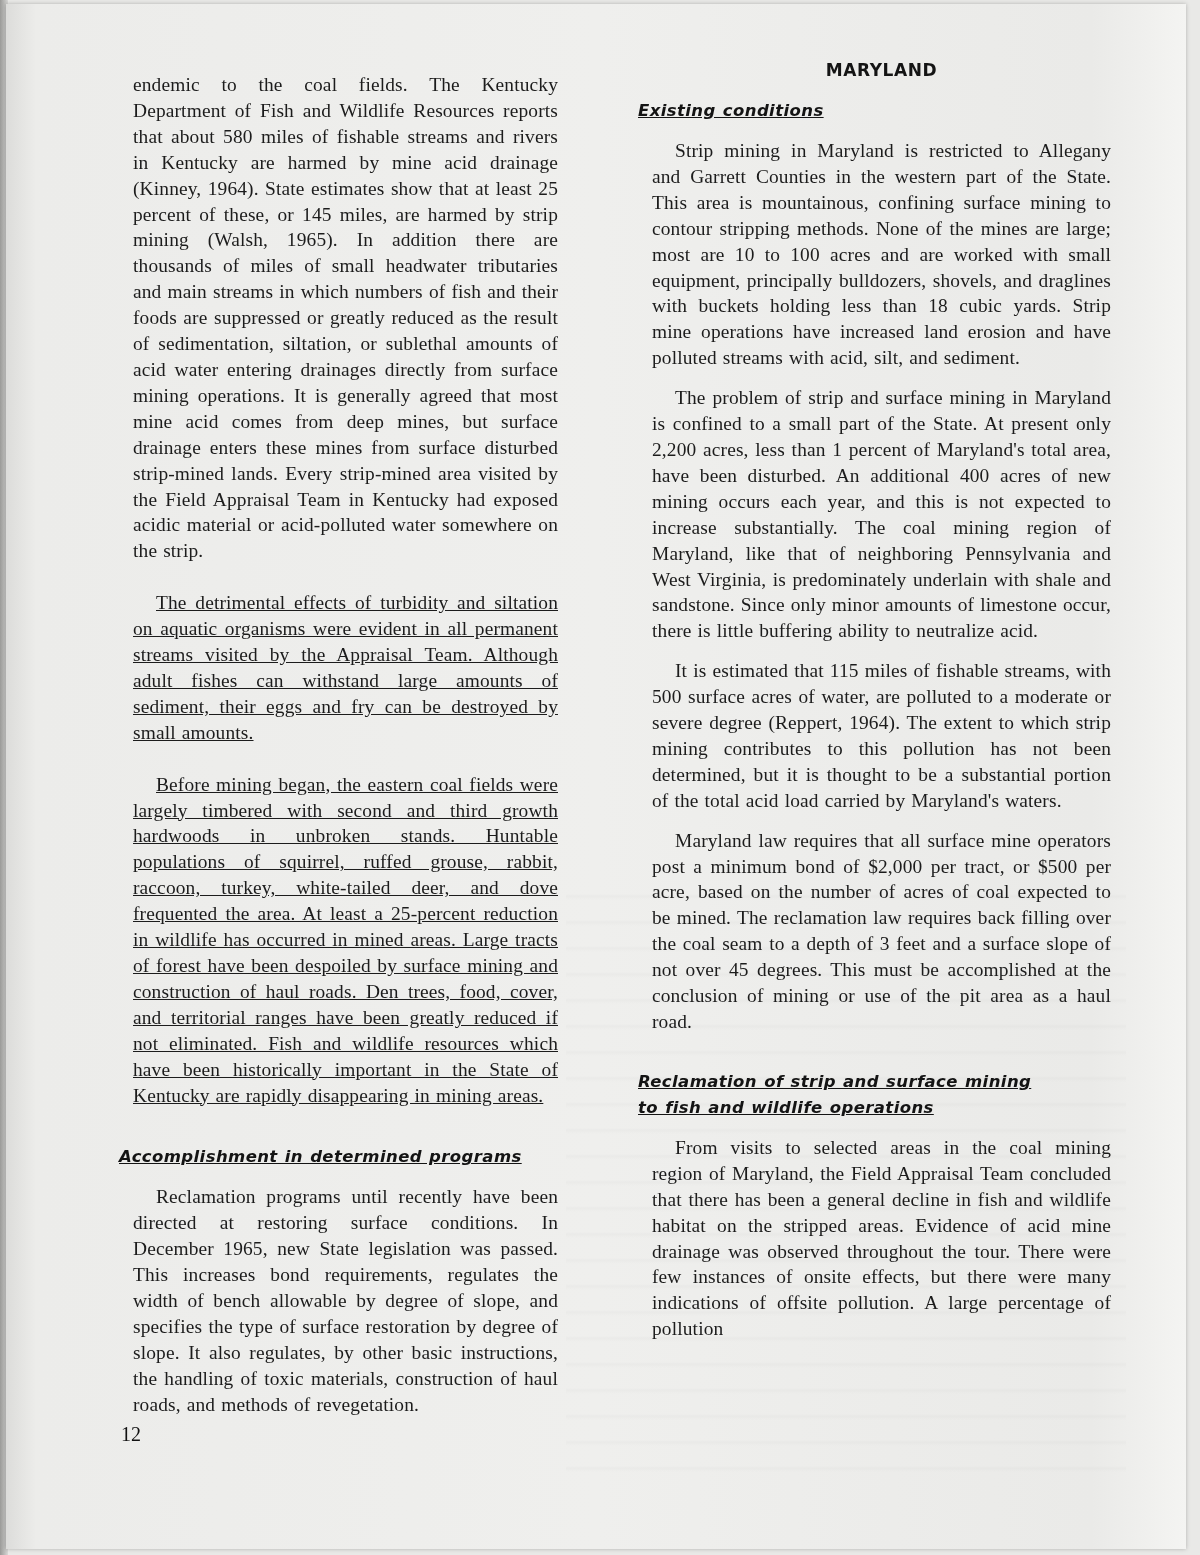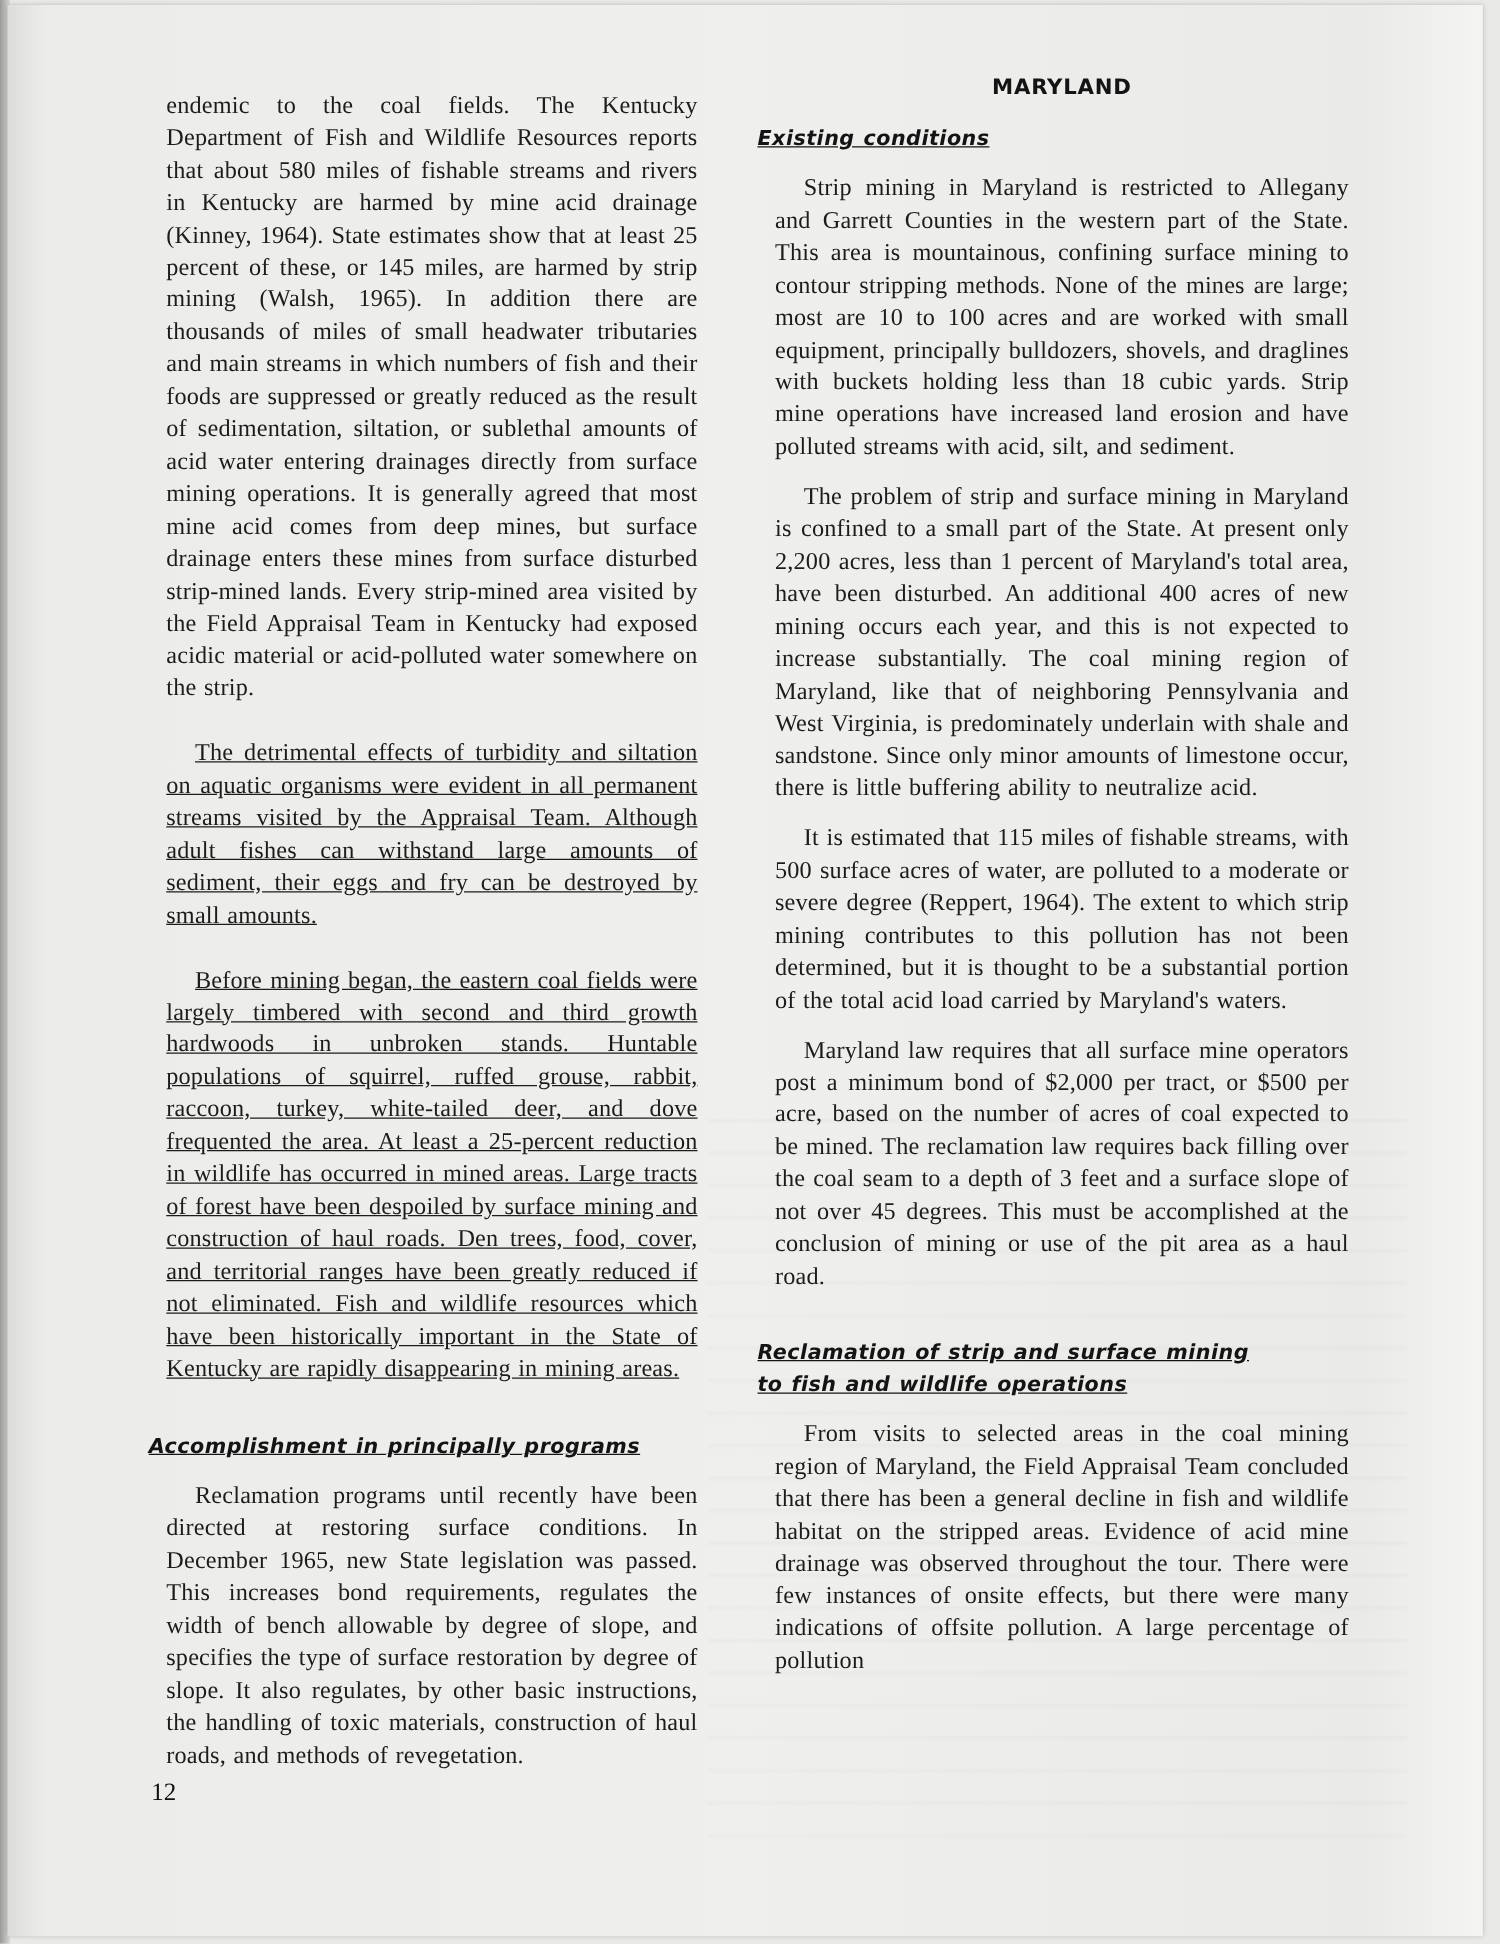--- a/index.html
+++ b/index.html
@@ -39,21 +39,21 @@
       line-height: 25.9px;
       text-align: justify;
       letter-spacing: 0.15px;
       word-spacing: 1px;
     }
     .col-left {
       left: 119px;
       top: 58px;
     }
     .col-right {
-      left: 606px;
+      left: 638px;
       top: 58px;
       width: 487px;
     }
     .col p {
       margin: 14px;
       text-indent: 0;
     }
     .col p.indent {
       text-indent: 23px;
     }
@@ -113,21 +113,21 @@
 <div class="left-edge"></div>
 
 <div class="page">
   <div class="bleed"></div>
 </div>
 
 <div class="col col-left">
   <p>endemic to the coal fields. The Kentucky Department of Fish and Wildlife Resources reports that about 580 miles of fishable streams and rivers in Kentucky are harmed by mine acid drainage (Kinney, 1964). State estimates show that at least 25 percent of these, or 145 miles, are harmed by strip mining (Walsh, 1965). In addition there are thousands of miles of small headwater tributaries and main streams in which numbers of fish and their foods are suppressed or greatly reduced as the result of sedimentation, siltation, or sublethal amounts of acid water entering drainages directly from surface mining operations. It is generally agreed that most mine acid comes from deep mines, but surface drainage enters these mines from surface disturbed strip-mined lands. Every strip-mined area visited by the Field Appraisal Team in Kentucky had exposed acidic material or acid-polluted water somewhere on the strip.</p>
   <p class="indent gap-before">The detrimental effects of turbidity and siltation on aquatic organisms were evident in all permanent streams visited by the Appraisal Team. Although adult fishes can withstand large amounts of sediment, their eggs and fry can be destroyed by small amounts.</p>
   <p class="indent gap-before">Before mining began, the eastern coal fields were largely timbered with second and third growth hardwoods in unbroken stands. Huntable populations of squirrel, ruffed grouse, rabbit, raccoon, turkey, white-tailed deer, and dove frequented the area. At least a 25-percent reduction in wildlife has occurred in mined areas. Large tracts of forest have been despoiled by surface mining and construction of haul roads. Den trees, food, cover, and territorial ranges have been greatly reduced if not eliminated. Fish and wildlife resources which have been historically important in the State of Kentucky are rapidly disappearing in mining areas.</p>
-  <h3 class="subhead spaced">Accomplishment in principally programs</h3>
+  <h3 class="subhead spaced">Accomplishment in determined programs</h3>
   <p class="indent">Reclamation programs until recently have been directed at restoring surface conditions. In December 1965, new State legislation was passed. This increases bond requirements, regulates the width of bench allowable by degree of slope, and specifies the type of surface restoration by degree of slope. It also regulates, by other basic instructions, the handling of toxic materials, construction of haul roads, and methods of revegetation.</p>
 </div>
 
 <div class="col col-right">
   <h2 class="section-title">MARYLAND</h2>
   <h3 class="subhead">Existing conditions</h3>
   <p class="indent">Strip mining in Maryland is restricted to Allegany and Garrett Counties in the western part of the State. This area is mountainous, confining surface mining to contour stripping methods. None of the mines are large; most are 10 to 100 acres and are worked with small equipment, principally bulldozers, shovels, and draglines with buckets holding less than 18 cubic yards. Strip mine operations have increased land erosion and have polluted streams with acid, silt, and sediment.</p>
   <p class="indent">The problem of strip and surface mining in Maryland is confined to a small part of the State. At present only 2,200 acres, less than 1 percent of Maryland's total area, have been disturbed. An additional 400 acres of new mining occurs each year, and this is not expected to increase substantially. The coal mining region of Maryland, like that of neighboring Pennsylvania and West Virginia, is predominately underlain with shale and sandstone. Since only minor amounts of limestone occur, there is little buffering ability to neutralize acid.</p>
   <p class="indent">It is estimated that 115 miles of fishable streams, with 500 surface acres of water, are polluted to a moderate or severe degree (Reppert, 1964). The extent to which strip mining contributes to this pollution has not been determined, but it is thought to be a substantial portion of the total acid load carried by Maryland's waters.</p>
   <p class="indent">Maryland law requires that all surface mine operators post a minimum bond of $2,000 per tract, or $500 per acre, based on the number of acres of coal expected to be mined. The reclamation law requires back filling over the coal seam to a depth of 3 feet and a surface slope of not over 45 degrees. This must be accomplished at the conclusion of mining or use of the pit area as a haul road.</p>

